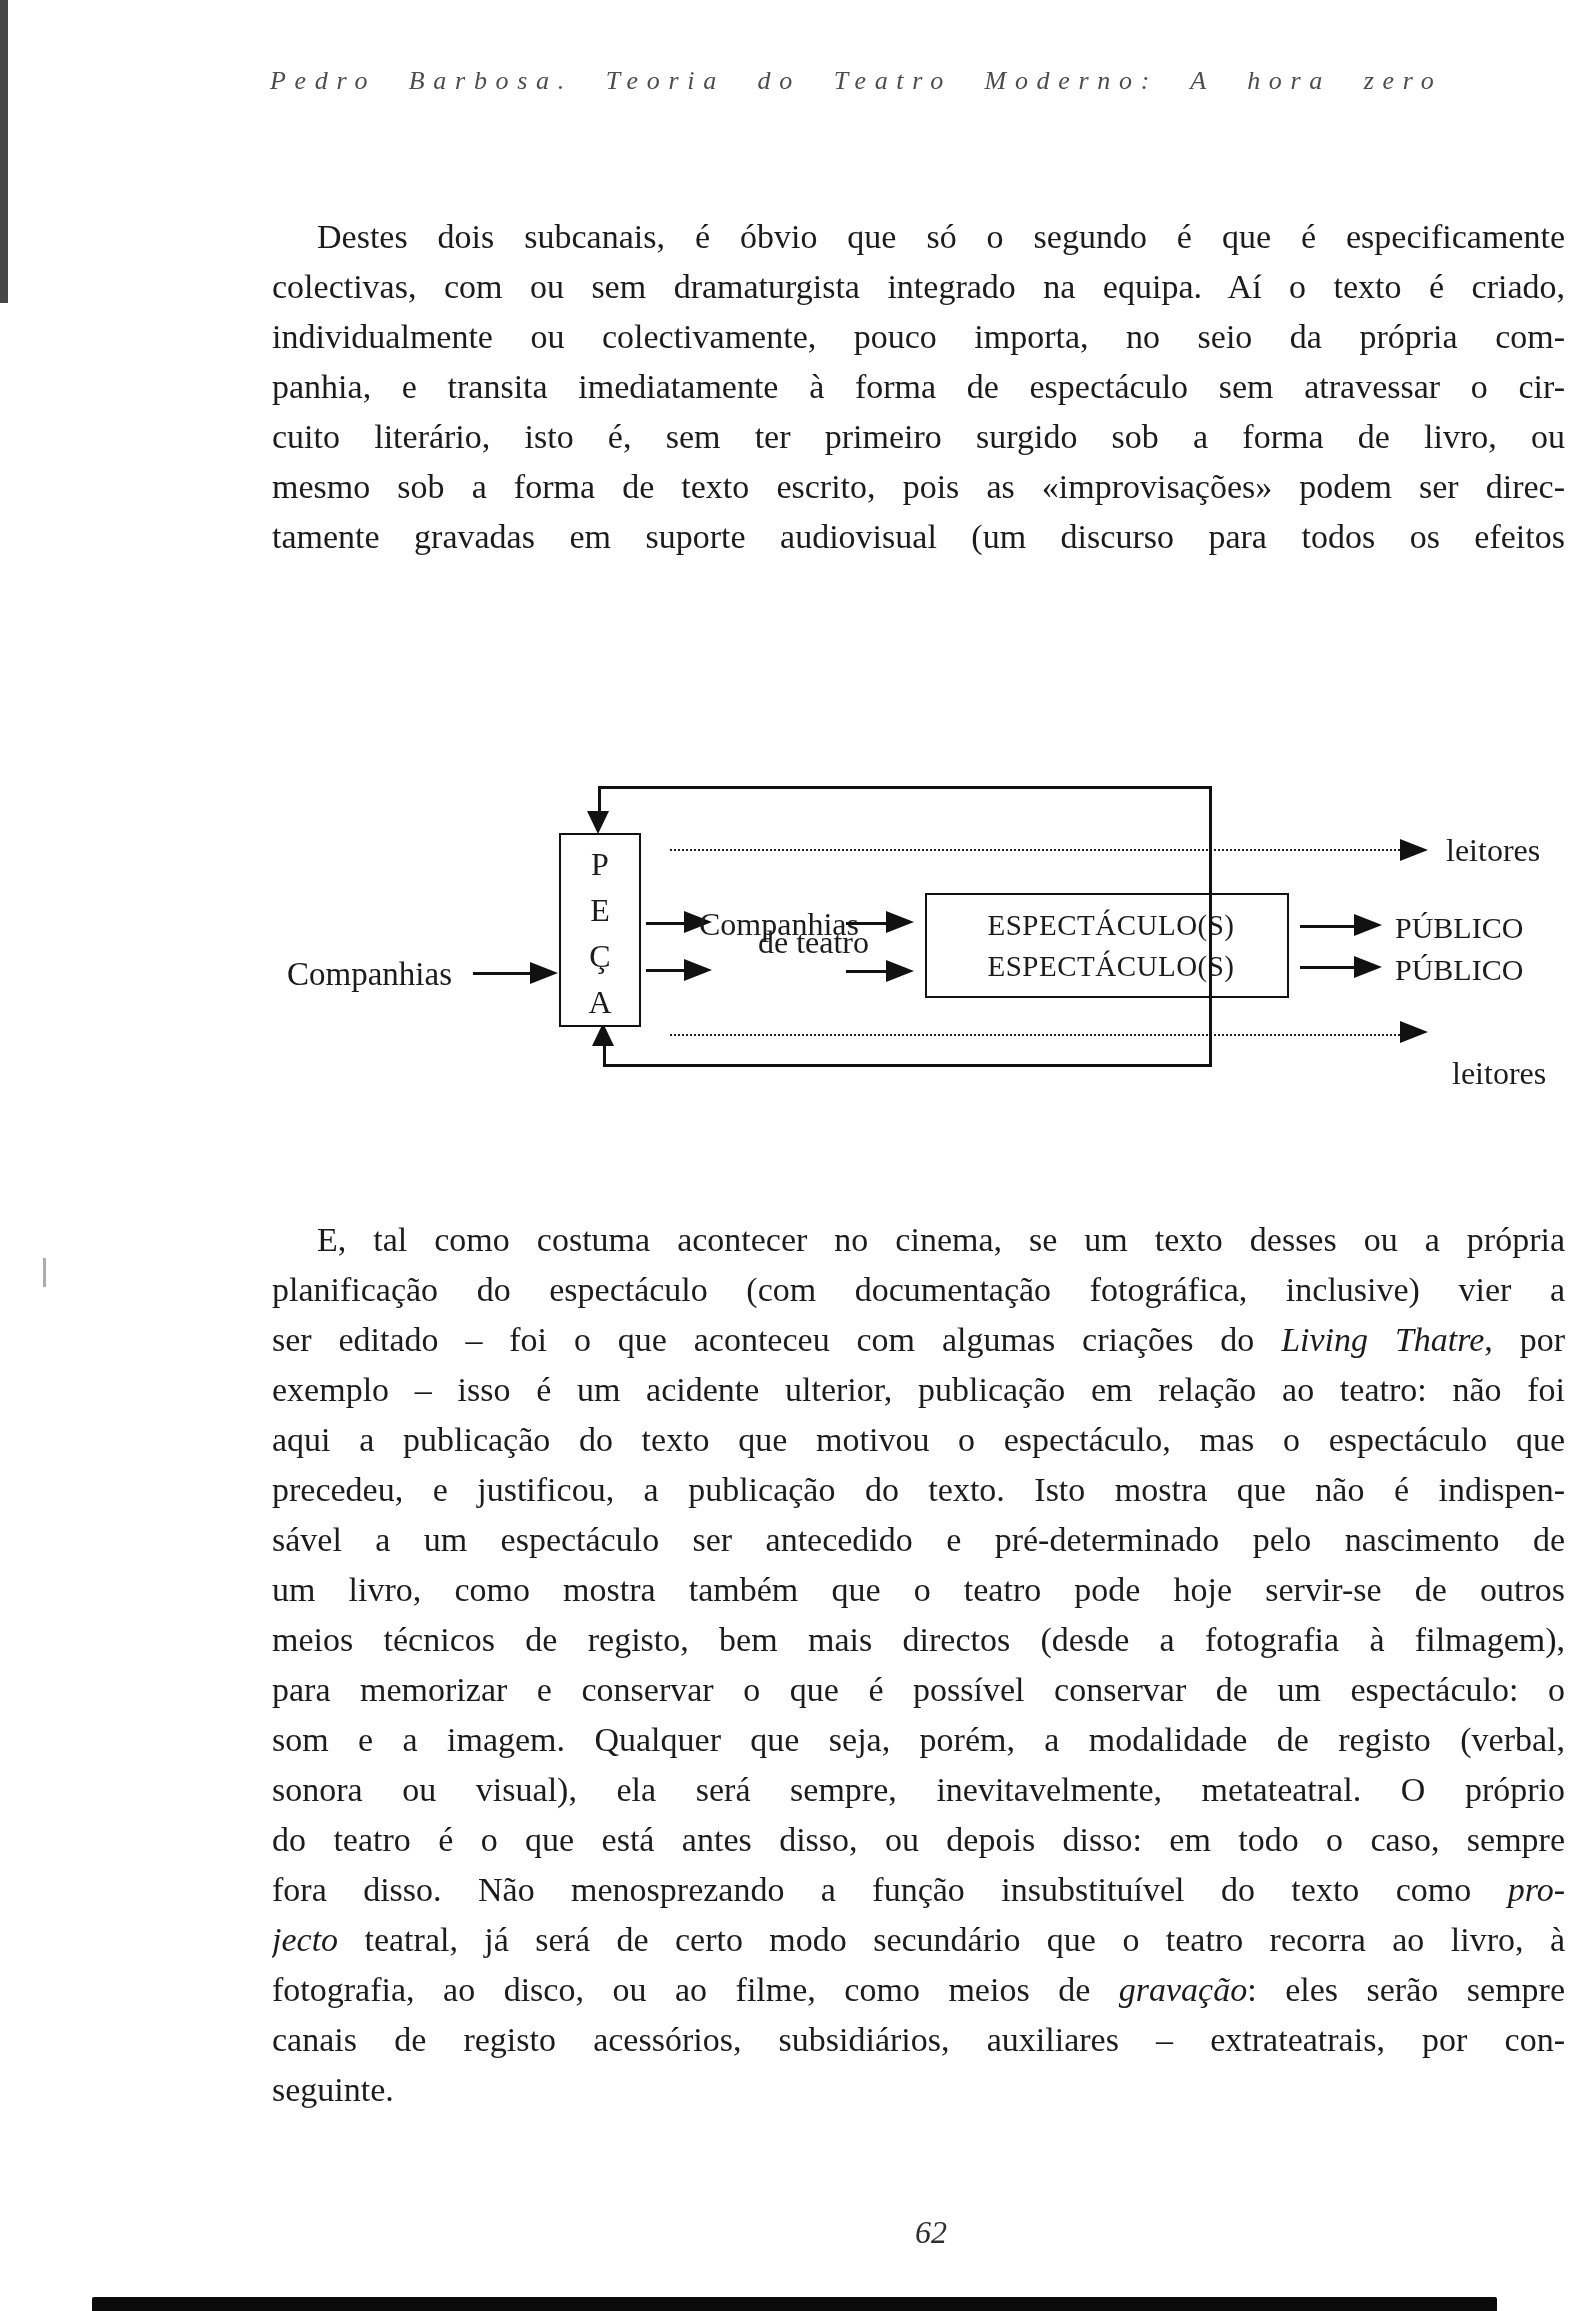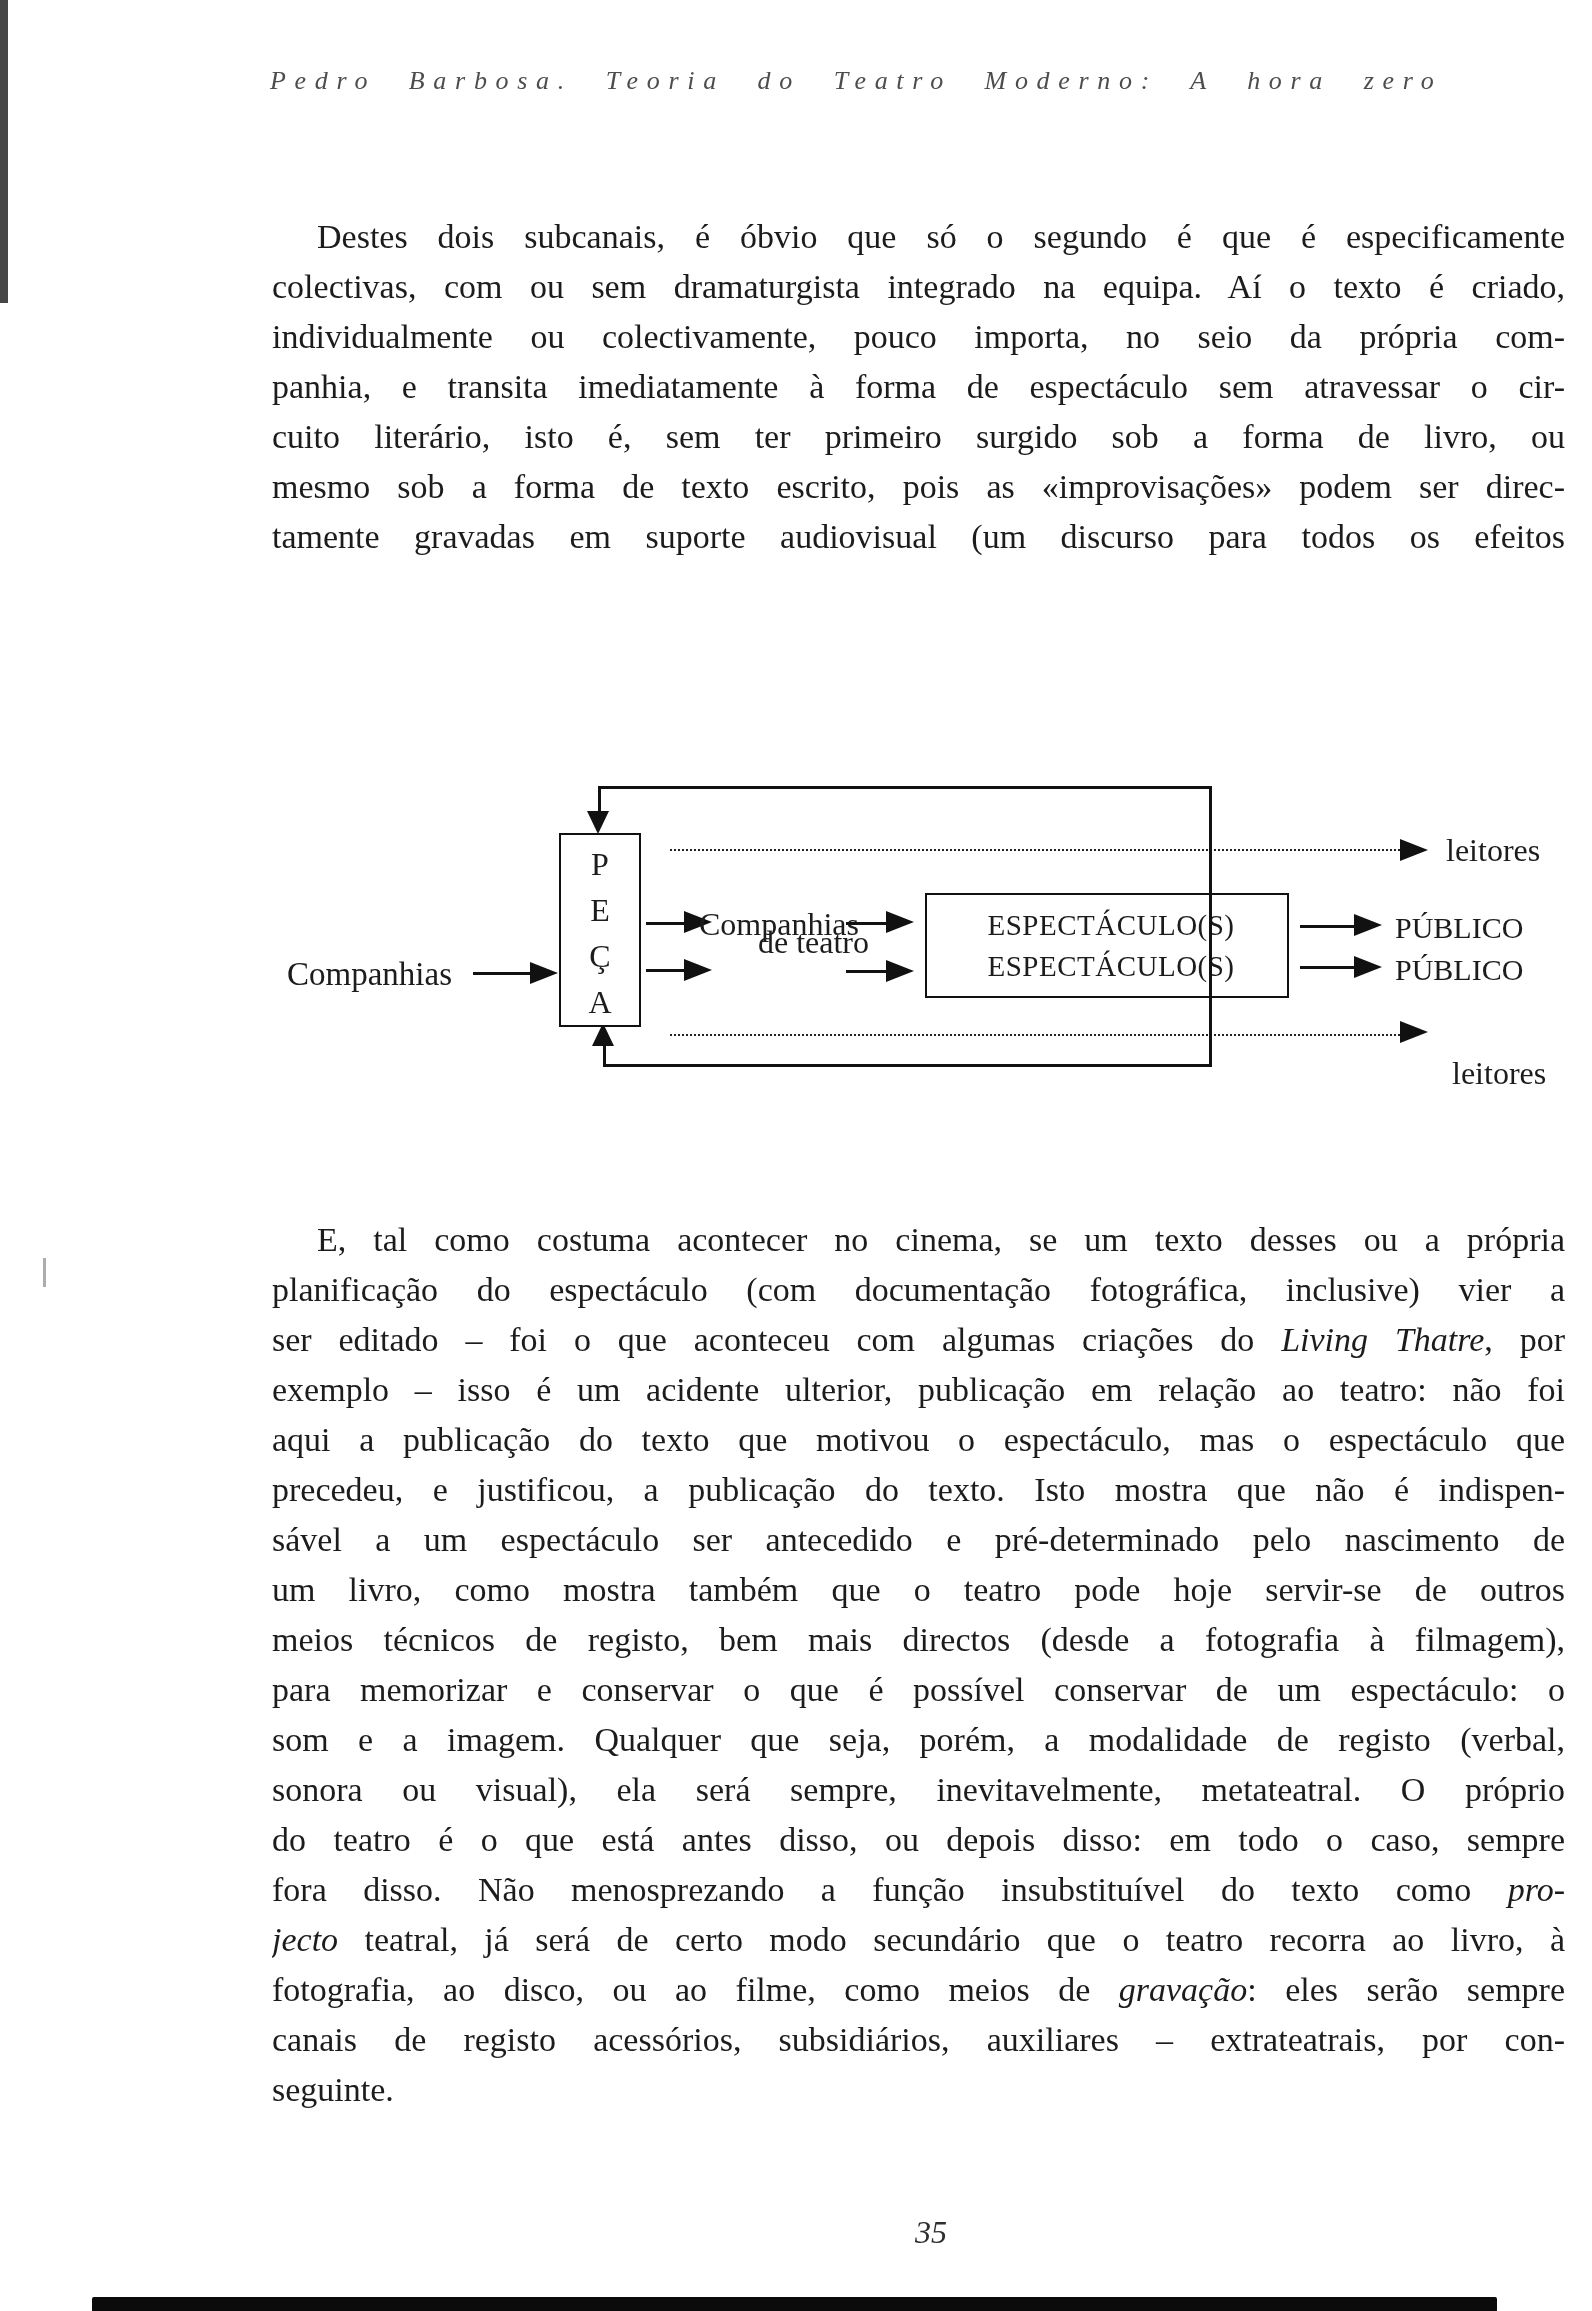--- a/index.html
+++ b/index.html
@@ -153,16 +153,16 @@
       <div class="line"><span>som e a imagem. Qualquer que seja, porém, a modalidade de registo (verbal,</span></div>
       <div class="line"><span>sonora ou visual), ela será sempre, inevitavelmente, metateatral. O próprio</span></div>
       <div class="line"><span>do teatro é o que está antes disso, ou depois disso: em todo o caso, sempre</span></div>
       <div class="line"><span>fora disso. Não menosprezando a função insubstituível do texto como </span><span class="it">pro-</span></div>
       <div class="line"><span class="it">jecto</span><span> teatral, já será de certo modo secundário que o teatro recorra ao livro, à</span></div>
       <div class="line"><span>fotografia, ao disco, ou ao filme, como meios de </span><span class="it">gravação</span><span>: eles serão sempre</span></div>
       <div class="line"><span>canais de registo acessórios, subsidiários, auxiliares – extrateatrais, por con-</span></div>
       <div class="line end"><span>seguinte.</span></div>
     </div>
 
-  <div class="page-number">35</div>
+  <div class="page-number">62</div>
 
 </div>
 
 
 </body></html>

